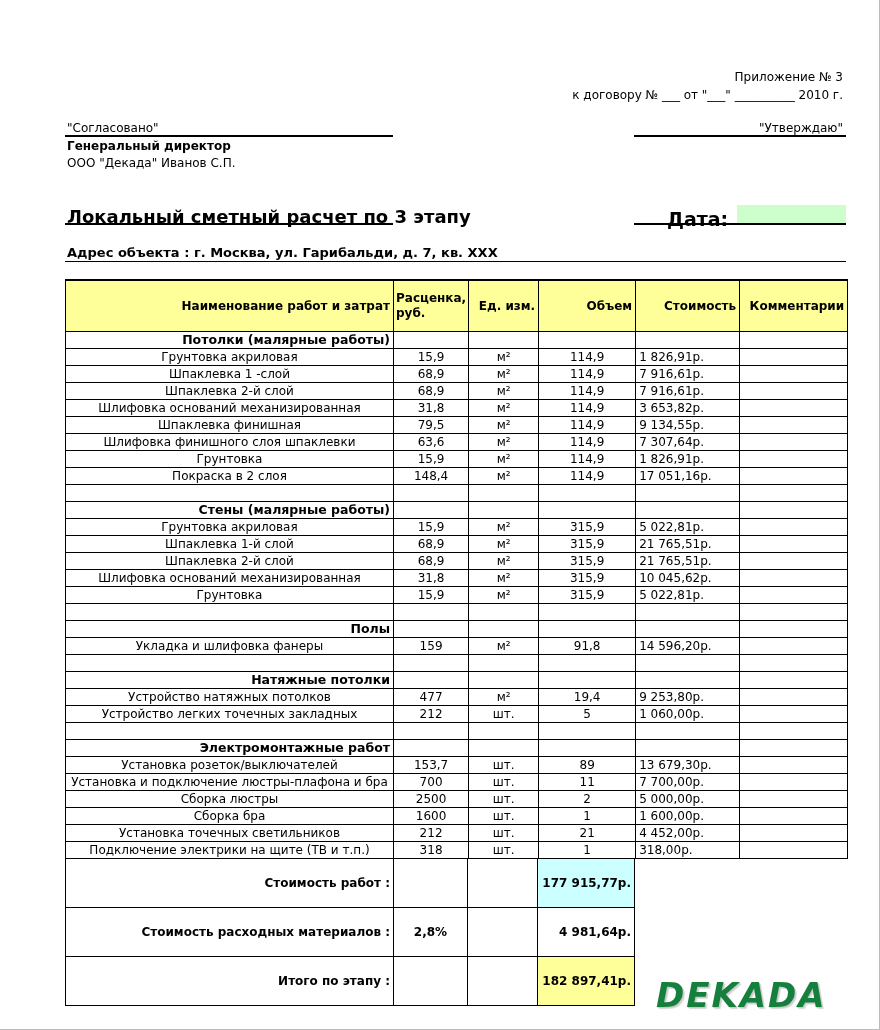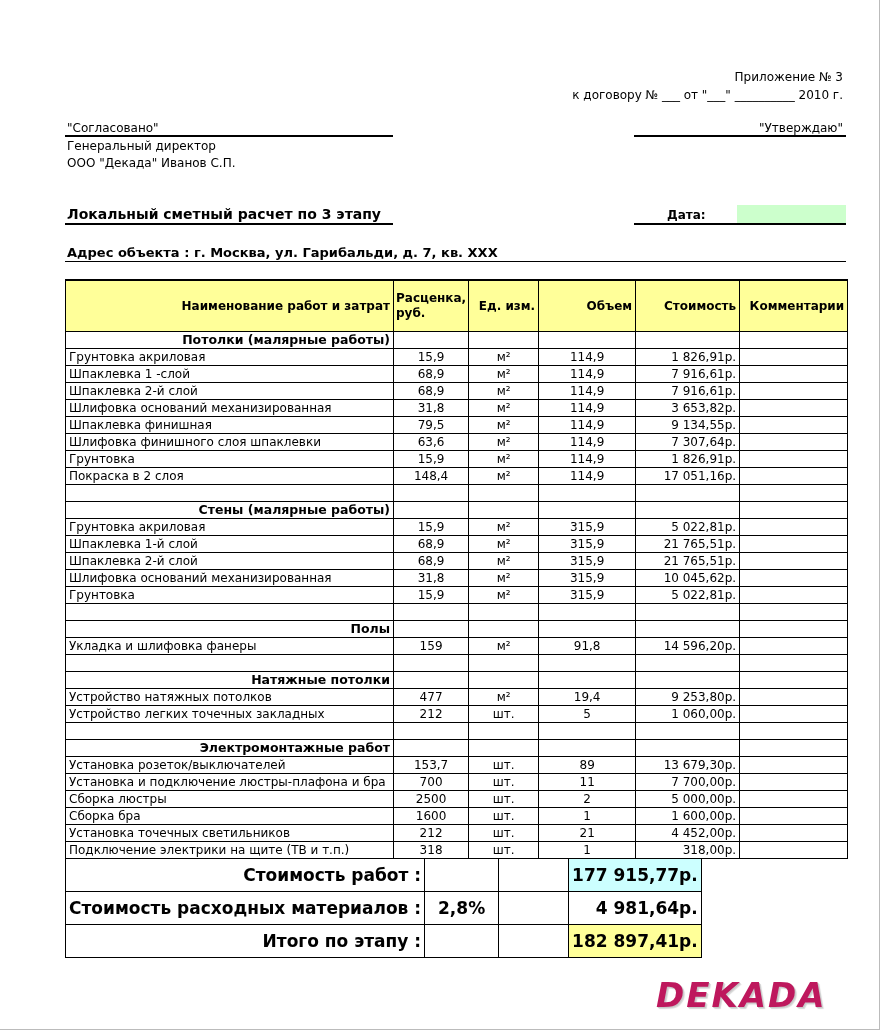--- a/index.html
+++ b/index.html
@@ -9,59 +9,59 @@
   .right { text-align: center; }
   .bold { font-weight: bold; }
   .hline { position: absolute; height: 2px; background: #000; }
   .hline-thin { position: absolute; height: 1px; background: #000; }
 
   table.est { position: absolute; left: 65px; top: 279px; border-collapse: collapse; table-layout: fixed; }
   table.est td, table.est th { border: 1px solid #000; padding: 0 3px; height: 16px; line-height: 16px;
          font-size: 12px; overflow: hidden; white-space: nowrap; }
   table.est th { background: #ffff99; font-weight: bold; height: 34px; line-height: 15px; font-size: 12px; text-align: right; }
   table.est th.hl { text-align: left; white-space: normal; padding: 8px 2px; }
-  table.est td.name { text-align: left; }
+  table.est td.name { text-align: center; }
   table.est td.cat { text-align: right; font-weight: bold; font-size: 12.5px; }
   table.est td.c { text-align: center; }
-  table.est td.r { text-align: right; }
+  table.est td.r { text-align: left; }
   table.est tr.cat-row td { height: 16px; }
 
   table.totals { position: absolute; left: 65px; top: 858px; border-collapse: collapse; table-layout: fixed; }
-  table.totals td { border: 1px solid #000; height: 16px; line-height: 16px; padding: 8px 3px; font-weight: bold; font-size: 17px; white-space: nowrap; }
+  table.totals td { border: 1px solid #000; height: 16px; line-height: 16px; padding: 16px 3px; font-weight: bold; font-size: 12px; white-space: nowrap; }
   table.totals td.lbl { text-align: right; }
   table.totals td.c { text-align: center; }
   table.totals td.r { text-align: right; }
 
   .watermark { position: absolute; left: 656px; top: 975px; font-family: "DejaVu Sans", sans-serif;
-               font-size: 34px; font-weight: bold; font-style: italic; color: #be185d; letter-spacing: 2px;
+               font-size: 34px; font-weight: bold; font-style: italic; color: #15803d; letter-spacing: 2px;
                text-shadow: 1px 1px 0 #c8c8c8, 2px 2px 1px #d8d8d8; }
   .frame-right { position: absolute; right: 0; top: 0; width: 1px; height: 1030px; background: #bbb; }
   .frame-bottom { position: absolute; left: 0; bottom: 0; width: 880px; height: 1px; background: #bbb; }
 </style>
 </head>
 <body>
 
 <div class="frame-right"></div>
 <div class="frame-bottom"></div>
 
 <div class="abs right" style="right:37px; top:70px;">Приложение № 3</div>
 <div class="abs right" style="right:37px; top:88px; white-space:pre;">к договору № ___ от "___" __________ 2010 г.</div>
 
 <div class="abs" style="left:67px; top:121px;">"Согласовано"</div>
 <div class="hline" style="left:65px; top:135px; width:328px;"></div>
-<div class="abs" style="left:67px; top:139px;">Генеральный директор</div>
+<div class="abs" style="left:67px; top:139px;font-weight:bold;">Генеральный директор</div>
 <div class="abs" style="left:67px; top:156px;">ООО "Декада" Иванов С.П.</div>
 
 <div class="abs right" style="right:37px; top:121px;">"Утверждаю"</div>
 <div class="hline" style="left:634px; top:135px; width:212px;"></div>
 
-<div class="abs bold" style="left:67px; top:206px; font-size:14px;">Локальный сметный расчет по 3 этапу</div>
+<div class="abs bold" style="left:67px; top:206px; font-size:18px;">Локальный сметный расчет по 3 этапу</div>
 <div class="hline" style="left:65px; top:223px; width:328px;"></div>
 
-<div class="abs bold" style="left:667px; top:208px; font-size:12px;">Дата:</div>
+<div class="abs bold" style="left:667px; top:208px; font-size:19px;">Дата:</div>
 <div class="abs" style="left:737px; top:205px; width:109px; height:18px; background:#ccffcc;"></div>
 <div class="hline" style="left:634px; top:223px; width:212px;"></div>
 
 <div class="abs bold" style="left:67px; top:245px; font-size:13px;">Адрес объекта : г. Москва, ул. Гарибальди, д. 7, кв. XXX</div>
 <div class="hline-thin" style="left:65px; top:261px; width:781px;"></div>
 
 <table class="est">
   <colgroup>
     <col style="width:328px">
       <col style="width:74px">

